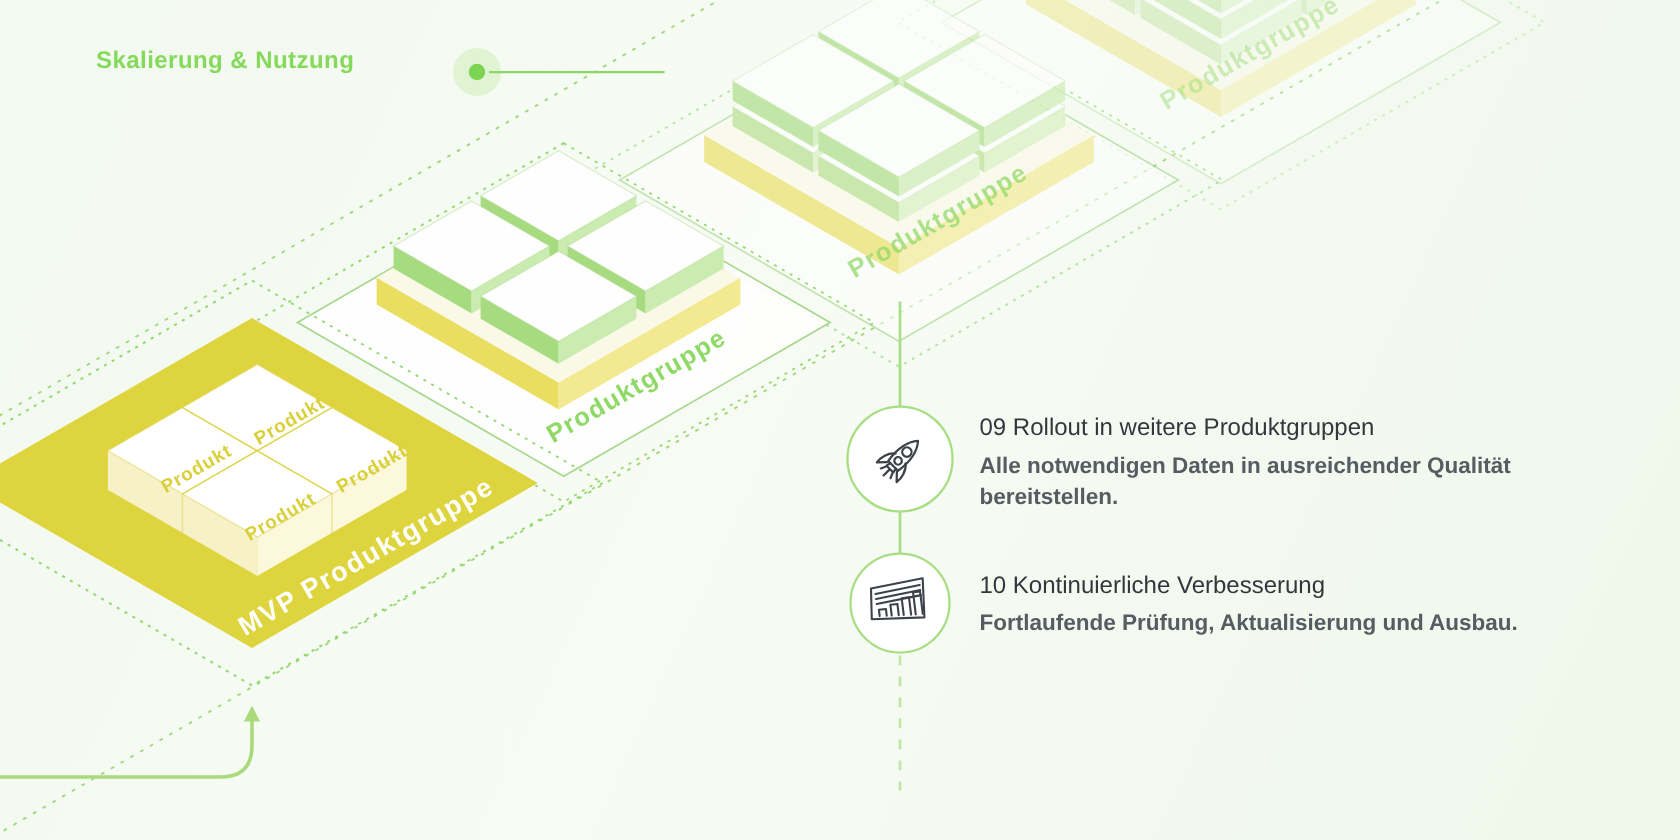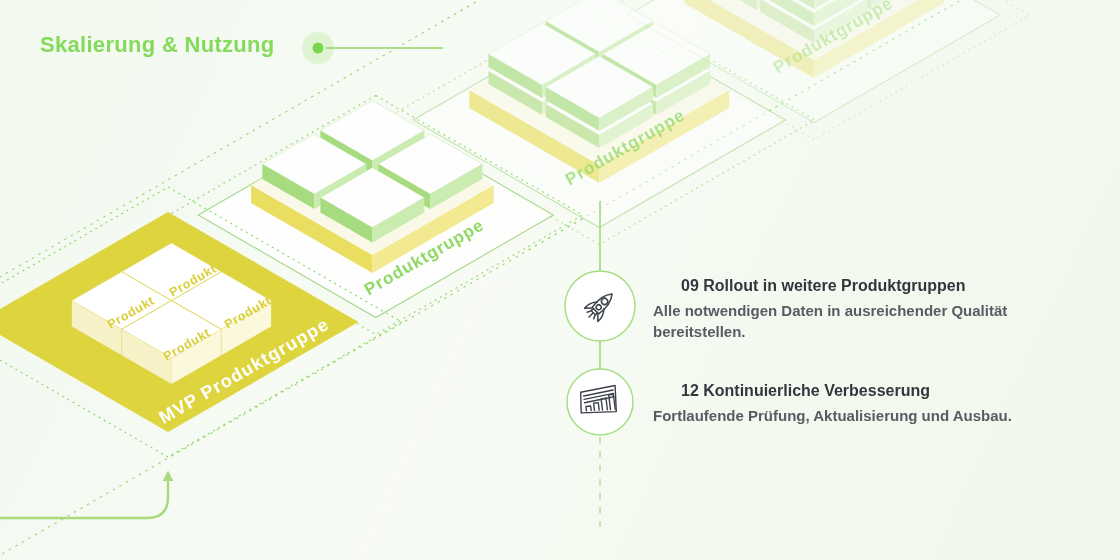--- a/index.html
+++ b/index.html
@@ -3,26 +3,26 @@
 <meta charset="utf-8">
 <style>
   html,body{margin:0;padding:0;background:#fff;}
   .stage{
     position:relative;width:1120px;height:560px;overflow:hidden;
     background:linear-gradient(115deg,#f2f9ef 0%,#f7fbf4 45%,#eff7eb 100%);
     font-family:"Liberation Sans",sans-serif;
   }
   svg.scene{position:absolute;left:0;top:0;}
   .main-title{
-    position:absolute;left:40px;top:32px;
-    font-size:22px;font-weight:bold;color:#85da5b;letter-spacing:.3px;
+    position:absolute;left:64px;top:32px;
+    font-size:16px;font-weight:bold;color:#85da5b;letter-spacing:.3px;
     white-space:nowrap;
   }
   .step{position:absolute;left:653px;width:370px;}
-  .step-title{font-size:16px;font-weight:bold;color:#33373d;line-height:19px;margin-left:28px;}
+  .step-title{font-size:16px;font-weight:normal;color:#33373d;line-height:19px;}
   .step-desc{font-size:15px;color:#575c63;line-height:21px;margin-top:5px;max-width:365px;font-weight:bold;}
   
   text{font-family:"Liberation Sans",sans-serif;}
   .grp{fill:#8fd967;font-size:17px;font-weight:bold;letter-spacing:1px;text-anchor:middle;}
   .grp.mid{opacity:.72;}
   .grp.faded{opacity:.42;}
   .mvp-label{fill:#ffffff;font-size:18px;font-weight:bold;letter-spacing:1.2px;text-anchor:middle;}
   .prod{fill:#d9cf3a;font-size:12.5px;font-weight:bold;letter-spacing:.7px;text-anchor:middle;}
 </style>
 </head>
@@ -190,17 +190,17 @@
     </g>
   </svg>
 
   <div class="main-title">Skalierung &amp; Nutzung</div>
 
   <div class="step" style="top:276px">
     <div class="step-title">09 Rollout in weitere Produktgruppen</div>
     <div class="step-desc">Alle notwendigen Daten in ausreichender Qualität bereitstellen.</div>
   </div>
   <div class="step" style="top:381px">
-    <div class="step-title">12 Kontinuierliche Verbesserung</div>
+    <div class="step-title">10 Kontinuierliche Verbesserung</div>
     <div class="step-desc">Fortlaufende Prüfung, Aktualisierung und Ausbau.</div>
   </div>
 
 </div>
 
 </body></html>

